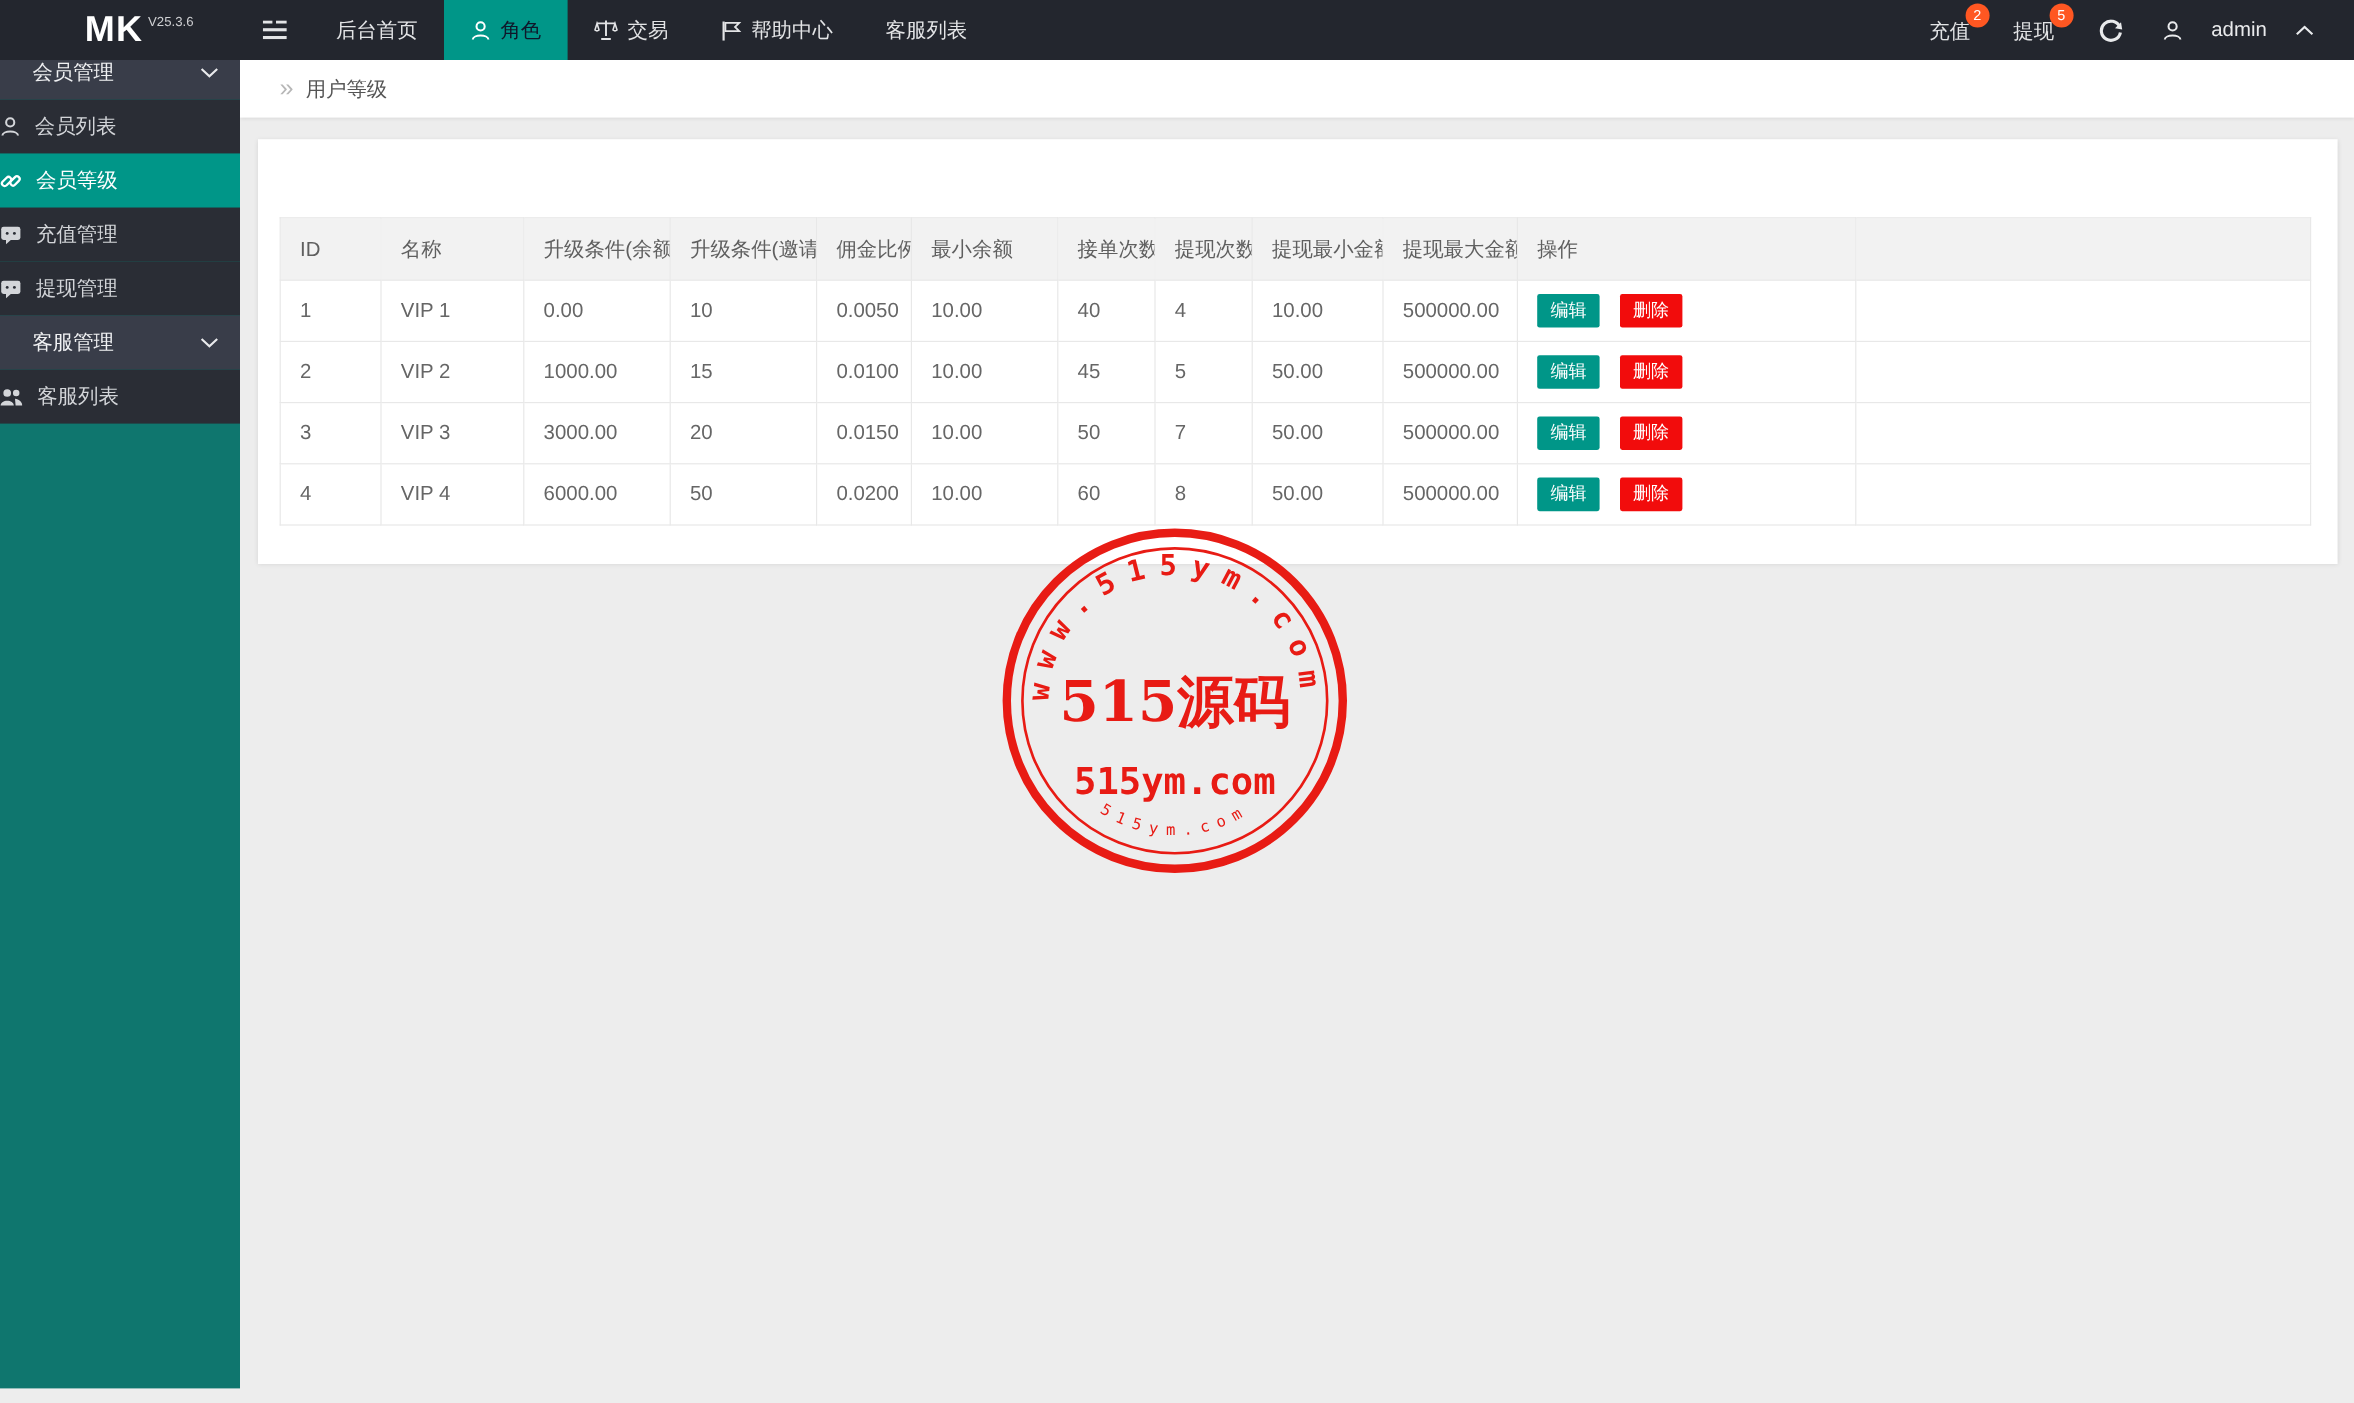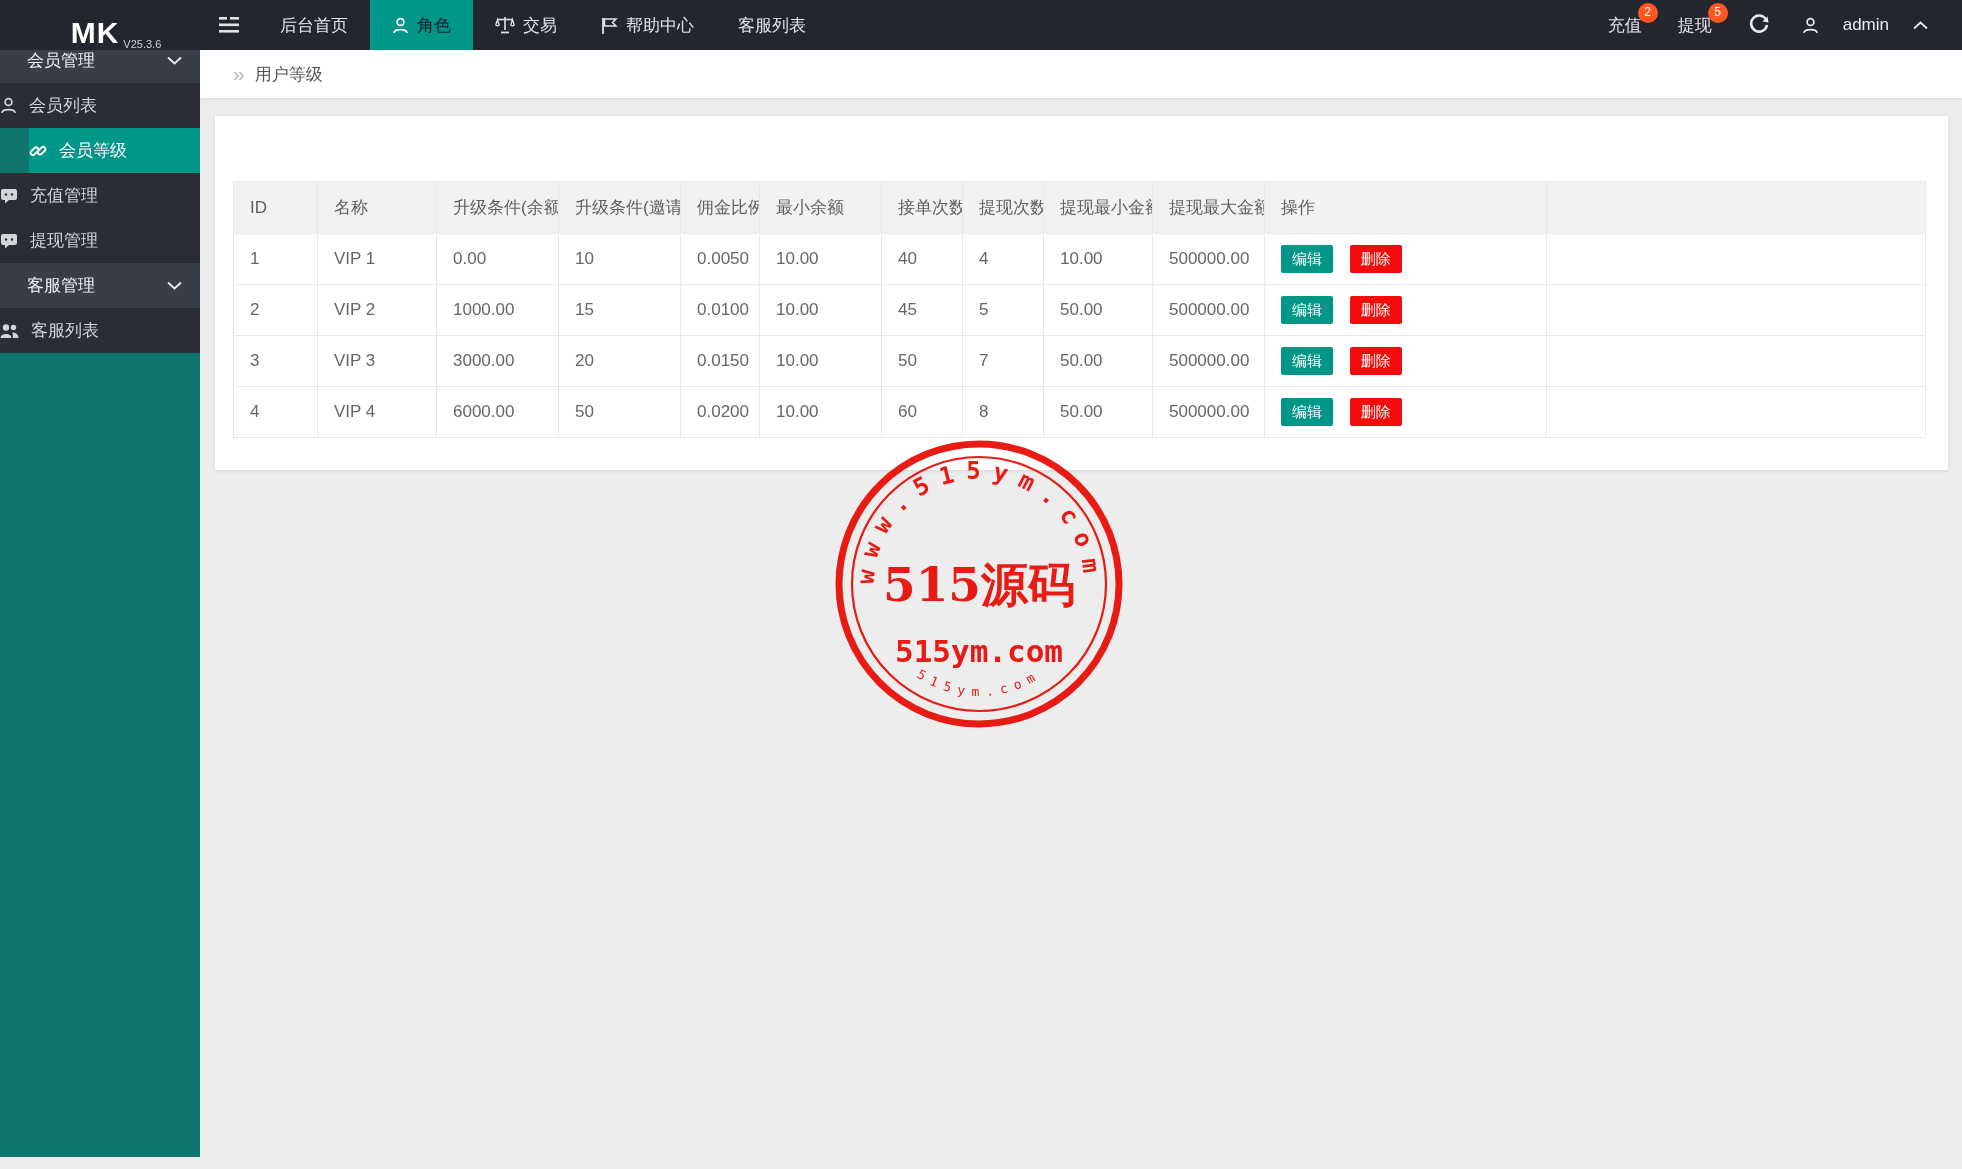--- a/index.html
+++ b/index.html
@@ -8,38 +8,38 @@
     font-family:"Liberation Sans","DejaVu Sans",sans-serif;
     background:#ededed; position:relative; overflow:hidden;
   }
 
   
   .navbar {
     position:absolute; left:0; top:0; width:1962px; height:50px;
     background:#23262e; display:flex; align-items:stretch; z-index:30;
   }
   .logo-area {
-    width:200px; height:50px; display:flex; align-items:flex-end; justify-content:center;
+    width:200px; height:50px; display:flex; align-items:center; justify-content:center;
     color:#fff; flex:0 0 auto;padding-left:32px;
   }
   .logo-main { font-size:30px; font-weight:bold; letter-spacing:1px; }
   .logo-ver  { font-size:11px; color:#cfd0d3; margin:-12px 0 0 4px; }
   .nav-burger {
     width:58px; display:flex; align-items:center; justify-content:center; cursor:pointer;
   }
   .nav-item {
     display:flex; align-items:center; gap:8px; padding:0 22px;
     color:#e3e4e6; font-size:17px; cursor:pointer;
   }
   .nav-item.active { background:#009688; color:#0f172a; }
   .nav-spacer { flex:1; }
   .nav-right { display:flex; align-items:stretch; padding-right:20px; }
   .nav-chip {
-    position:relative; display:flex; align-items:center; padding:0 18px;
-    color:#e3e4e6; font-size:17px; cursor:pointer;font-family:Liberation Mono, monospace;
+    position:relative; display:flex; align-items:flex-end; padding:12px 18px;
+    color:#e3e4e6; font-size:17px; cursor:pointer;
   }
   .badge {
     position:absolute; top:3px; right:2px; min-width:20px; height:20px; border-radius:10px;
     background:#ff5722; color:#fff; font-size:12px; display:flex;
     align-items:center; justify-content:center; padding:0 5px;
   }
   .nav-user { display:flex; align-items:center; gap:24px; padding:0 14px; color:#e9eaec; font-size:17px; cursor:pointer; }
 
   
   .sidebar {
@@ -48,21 +48,21 @@
   }
   .side-group-title {
     height:45px; display:flex; align-items:center; padding:0 18px 0 27px;
     color:#f0f1f3; font-size:17px; cursor:pointer; background:#393d49;
   }
   .side-group-title .grow { flex:1; }
   .side-item {
     height:45px; display:flex; align-items:center; gap:12px; 
     background:#2a2d35; color:#d3d5d9; font-size:17px; cursor:pointer;
   }
-  .side-item.active { background:#009688; color:#fff;margin-left:29px; }
+  .side-item.active { background:#009688; color:#fff; }
 
   
   .crumbbar {
     position:absolute; left:200px; top:50px; width:1762px; height:48px;
     background:#fff; display:flex; align-items:center; padding-left:33px;
     box-shadow:0 1px 3px rgba(0,0,0,.08); z-index:10;
   }
   .crumb-sep { color:#b7b7b7; font-size:21px; margin-right:10px; }
   .crumb-title { color:#555; font-size:17px; }
 

